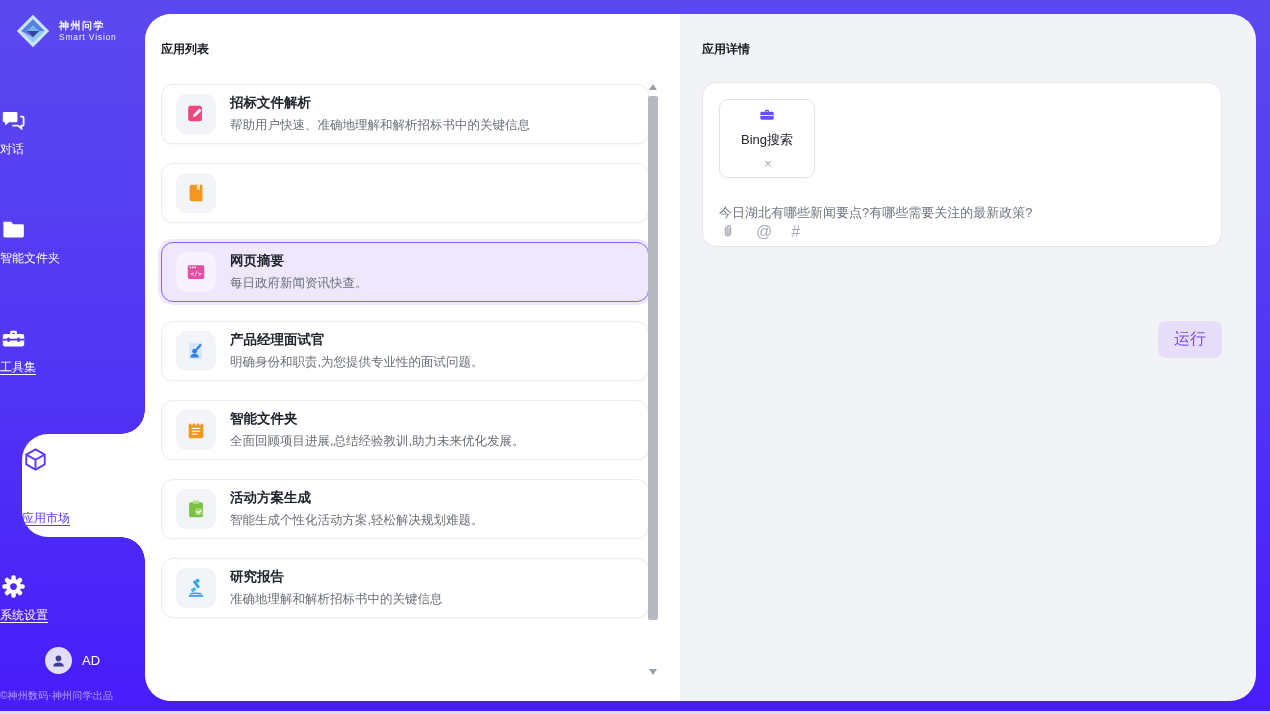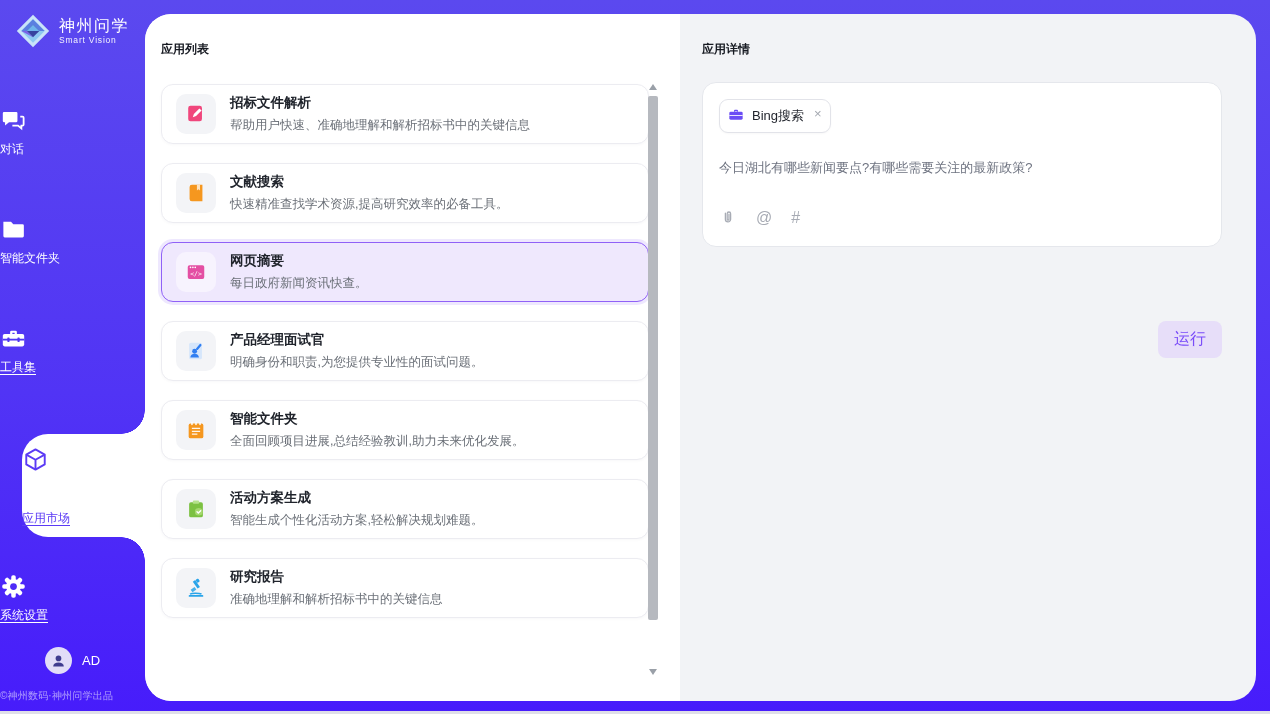--- a/index.html
+++ b/index.html
@@ -8,21 +8,21 @@
     font-family:"Liberation Sans","DejaVu Sans",sans-serif;
     background:linear-gradient(180deg,#5b49ef 0%,#5134f5 55%,#471cfb 100%);
     position:relative; overflow:hidden;
   }
   .bottom-edge { position:absolute; left:0; right:0; bottom:0; height:3px; background:#dfdfe8; z-index:9; }
 
   
   .sidebar { position:absolute; left:0; top:0; bottom:0; width:145px; z-index:2; }
   .logo { display:flex; align-items:center; gap:8px; padding:13px 0 0 15px; color:#fff; }
   .logo svg { width:36px; height:36px; }
-  .logo-name { font-size:16px; font-weight:normal; letter-spacing:1.5px; line-height:1.15; }
+  .logo-name { font-size:10px; font-weight:bold; letter-spacing:1.5px; line-height:1.15; }
   .logo-sub { font-size:8.5px; opacity:.92; letter-spacing:.8px; }
   .nav { margin-top:58px; }
   .nav-item { display:flex; flex-direction:column; gap:7px;
     color:#fff; margin-bottom:58px; cursor:pointer; font-size:12px; width:145px; }
   .nav-item .nav-icon svg { width:27px; height:27px; display:block; }
   .nav-item.underlined .nav-label { text-decoration:underline; text-underline-offset:3px; }
   .nav-item.active { background:#fff; margin-left:22px; width:123px;
     border-radius:26px 0 0 26px; padding:12px 0 10px; color:#5b3af5;
     position:relative; margin-bottom:36px;gap:37px; }
   .curve { position:absolute; right:0; width:24px; height:24px; pointer-events:none; }
@@ -62,23 +62,23 @@
     border-left:4px solid transparent; border-right:4px solid transparent; }
   .sb-up { top:0; border-bottom:6px solid #9aa0a8; }
   .sb-down { bottom:0; border-top:6px solid #9aa0a8; }
   .sb-thumb { position:absolute; top:12px; left:0; width:10px; height:524px;
     background:#b6b9bf; border-radius:2px; cursor:pointer; }
 
   
   .detail-panel { flex:1; padding:27px 0 0 22px; position:relative; }
   .card { margin-top:24px; width:520px; background:#fff; border:1px solid #e5e7ec;
     border-radius:14px; padding:16px; height:165px; display:flex; flex-direction:column; }
-  .chip { display:inline-flex; gap:8px; border:1px solid #e2e3e9;
-    border-radius:9px; padding:7px 8px; width:max-content; font-size:13px; color:#23262e;
-    background:#fff; box-shadow:0 1px 2px rgba(0,0,0,.03); cursor:default; }
+  .chip { display:inline-flex; align-items:center; gap:8px; border:1px solid #e2e3e9;
+    border-radius:9px; padding:7px 21px; width:max-content; font-size:13px; color:#23262e;
+    background:#fff; box-shadow:0 1px 2px rgba(0,0,0,.03); cursor:default;flex-direction:column; }
   .chip svg { width:16px; height:16px; }
   .chip-close { color:#a4a8b0; font-size:13px; margin-left:2px; cursor:pointer; line-height:1; }
   .prompt { margin-top:25px; font-size:13px; color:#6e7380; line-height:1.5; cursor:text; }
   .attach-row { margin-top:auto; display:flex; gap:19px; align-items:center;
     color:#a7abb4; padding-bottom:3px; }
   .attach-row svg { width:18px; height:18px; display:block; }
   .attach-glyph { font-size:16px; line-height:1; cursor:pointer; }
   .attach-clip { cursor:pointer; }
   .actions { width:520px; display:flex; justify-content:flex-end; margin-top:27px; }
   .run-btn { padding:8px 16px; background:#e7def9; color:#7a4cf9; font-size:16px;
@@ -189,24 +189,20 @@
             <div class="app-desc">帮助用户快速、准确地理解和解析招标书中的关键信息</div>
           </div>
         </div>
         <div class="app-item">
           <span class="app-icon">
             <svg viewBox="0 0 24 24">
               <path d="M5 5.5A2.5 2.5 0 0 1 7.5 3H19v18H7.5A2.5 2.5 0 0 1 5 18.5z" fill="#f5971f"></path>
               <path d="M13 3h3.4v6.2l-1.7-1.4-1.7 1.4z" fill="#ffe3bd"></path>
             </svg>
           </span>
-          <div>
-            <div class="app-title">文献搜索</div>
-            <div class="app-desc">快速精准查找学术资源,提高研究效率的必备工具。</div>
-          </div>
         </div>
         <div class="app-item selected">
           <span class="app-icon">
             <svg viewBox="0 0 24 24">
               <rect x="3" y="4.5" width="18" height="15" rx="2" fill="#e44fa3"></rect>
               <circle cx="6" cy="7" r=".9" fill="#fff"></circle>
               <circle cx="8.6" cy="7" r=".9" fill="#fff"></circle>
               <circle cx="11.2" cy="7" r=".9" fill="#fff"></circle>
               <text x="12" y="16.5" font-size="7" fill="#fff" text-anchor="middle" font-family="DejaVu Sans Mono, monospace">&lt;/&gt;</text>
             </svg>

